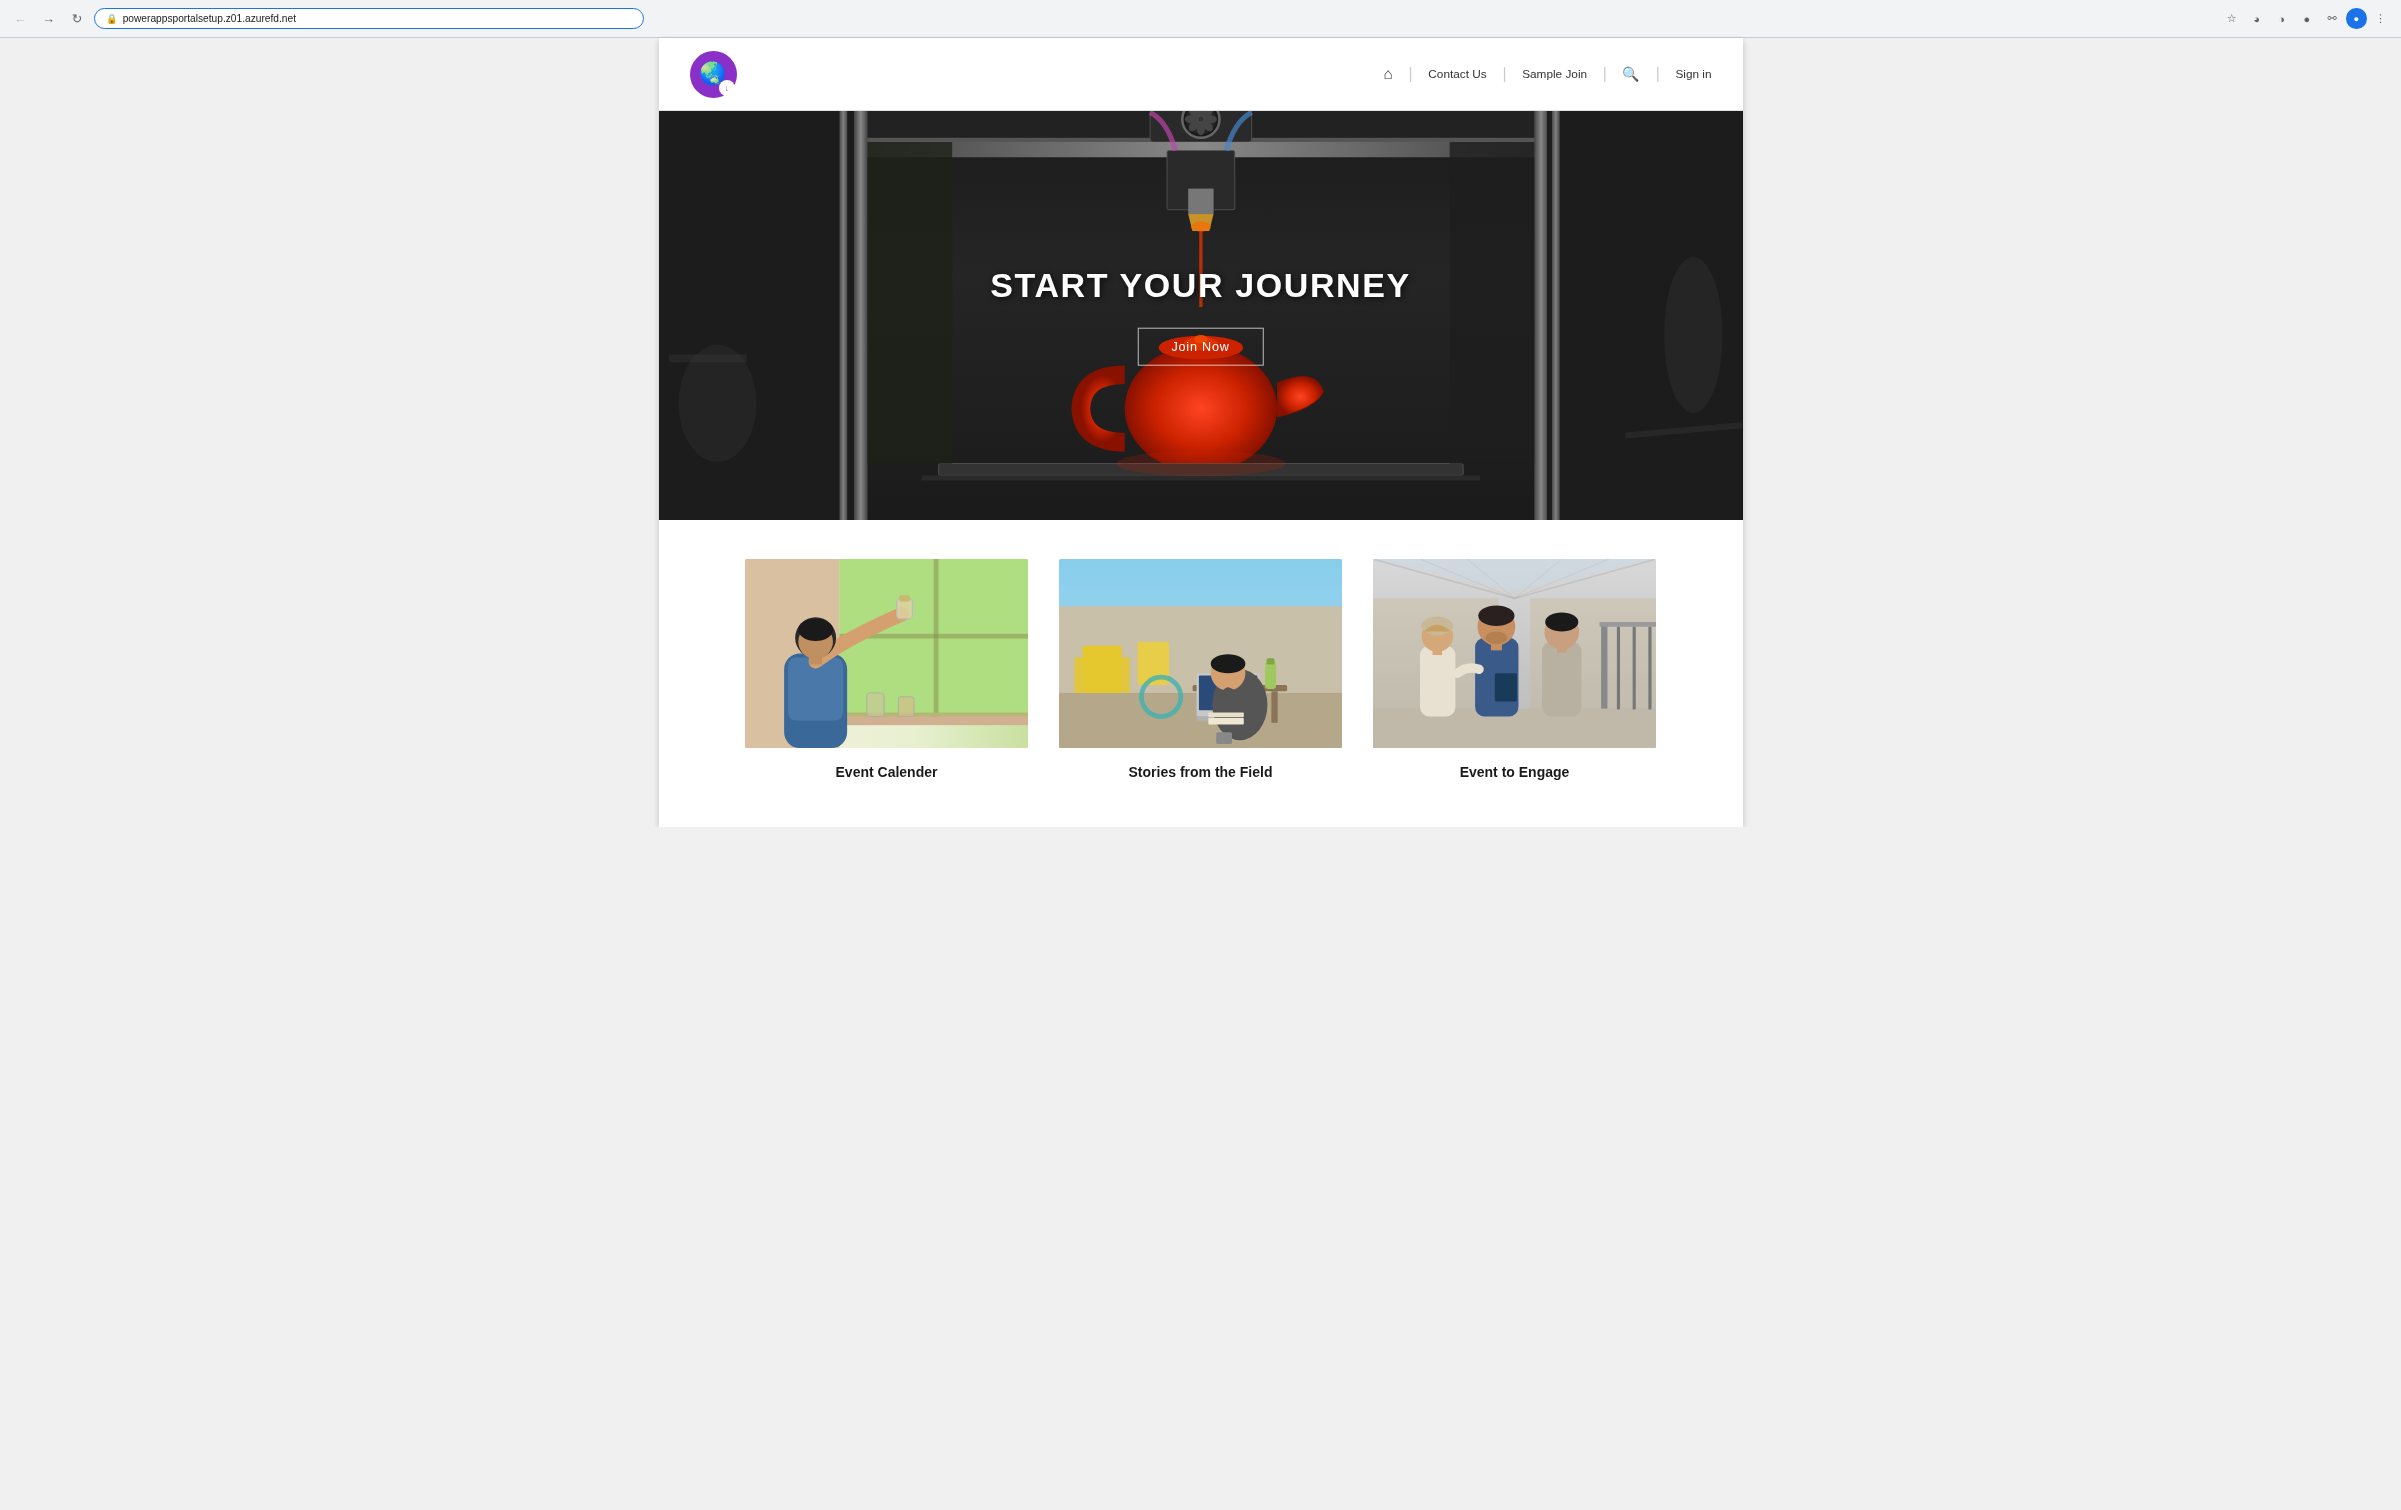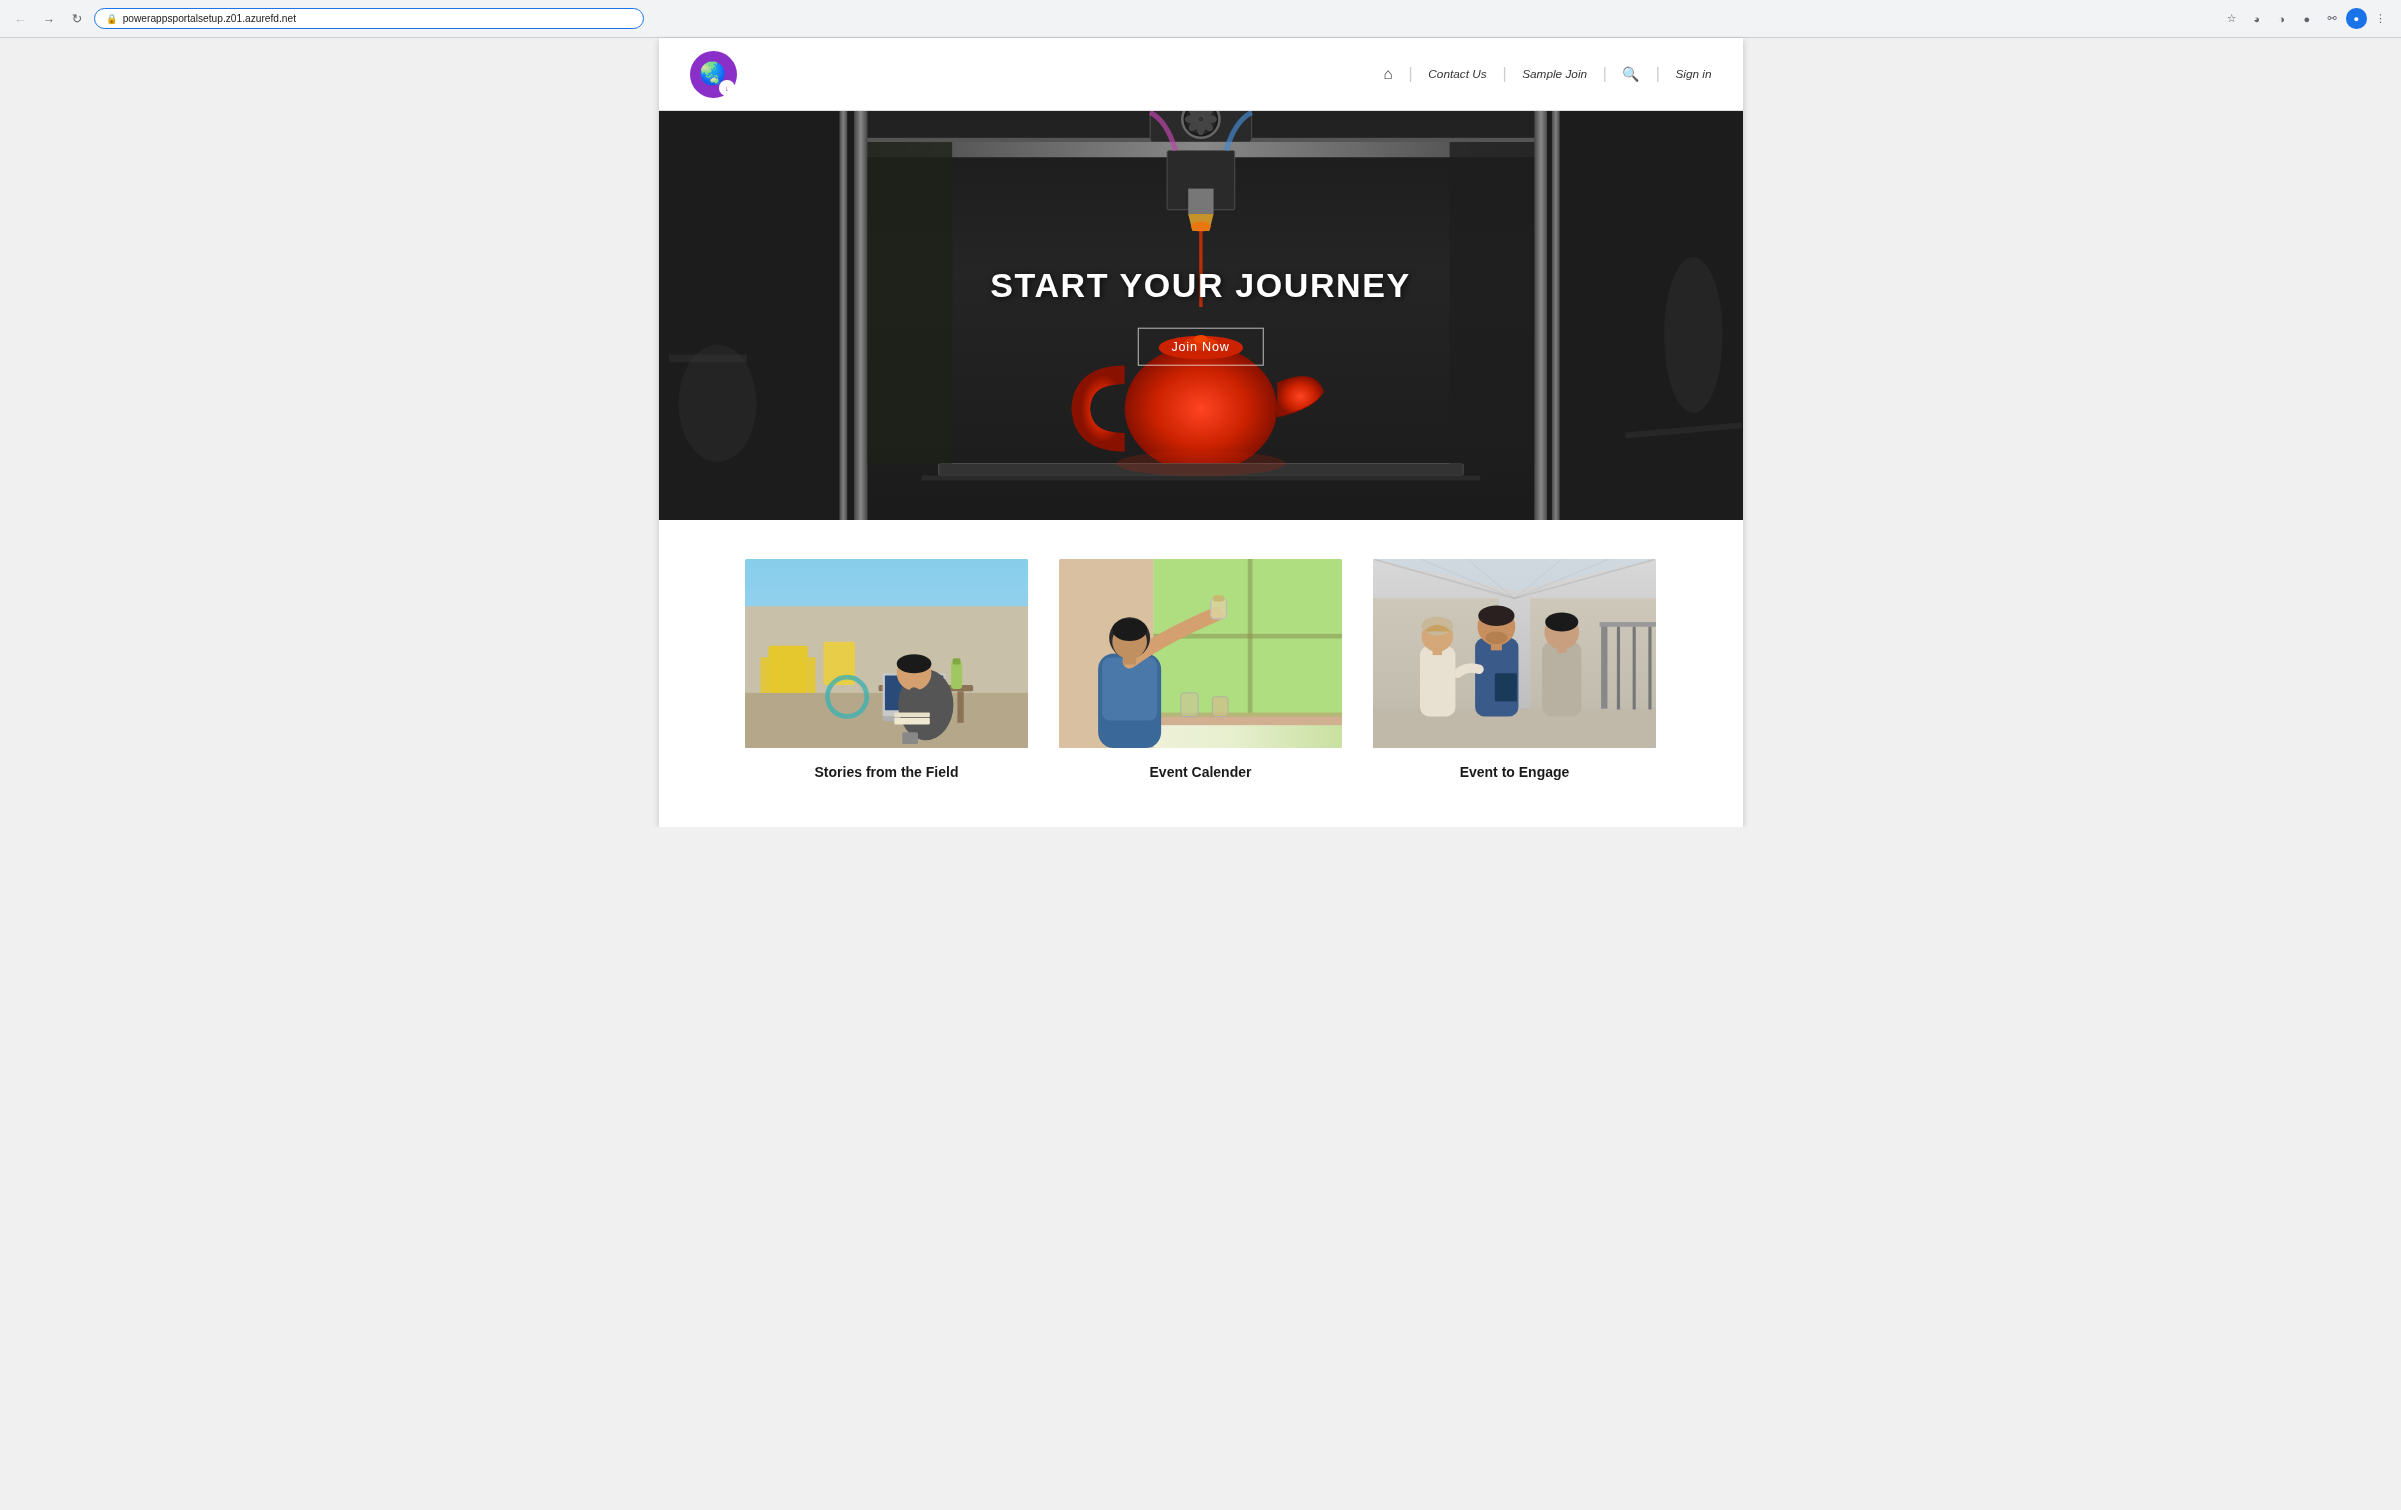--- a/index.html
+++ b/index.html
@@ -117,21 +117,20 @@
     }
     .nav-divider {
       color: #ccc;
       font-size: 15.7px;
     }
     .nav-link {
       font-size: 11.8px;
       color: #333;
       text-decoration: none;
       cursor: pointer;
-      font-style: italic;
     }
     .nav-search-icon {
       font-size: 14px;
       color: #333;
       cursor: pointer;
     }
     .nav-signin {
       font-size: 11.8px;
       color: #333;
       cursor: pointer;
@@ -408,20 +407,67 @@
       <button class="hero-join-btn">Join Now</button>
     </div>
   </section>
 
   <section class="cards-section">
 
     <div class="card">
       <div class="card-image">
         <svg width="100%" height="100%" viewBox="0 0 360 240" preserveAspectRatio="xMidYMid slice">
           <defs>
+            <linearGradient id="windowLight" x1="0" y1="0" x2="1" y2="0">
+              <stop offset="0%" stop-color="#f5f0e0"></stop>
+              <stop offset="60%" stop-color="#e8f0d0"></stop>
+              <stop offset="100%" stop-color="#c8e0a0"></stop>
+            </linearGradient>
+          </defs>
+
+          <rect width="360" height="240" fill="url(#windowLight)"></rect>
+
+          <rect x="120" y="0" width="240" height="200" fill="#c8e8a0"></rect>
+          <rect x="240" y="0" width="6" height="200" fill="#8b7355" opacity="0.5"></rect>
+          <rect x="120" y="95" width="240" height="6" fill="#8b7355" opacity="0.5"></rect>
+
+          <rect x="100" y="195" width="260" height="16" fill="#d0b090"></rect>
+
+          <rect x="120" y="0" width="240" height="200" fill="#78c838" opacity="0.3"></rect>
+
+          <rect x="0" y="0" width="120" height="240" fill="#d8c0a0"></rect>
+
+          <rect x="155" y="170" width="22" height="30" rx="4" fill="rgba(200,200,150,0.7)" stroke="#aaa" stroke-width="1"></rect>
+          <rect x="195" y="175" width="20" height="25" rx="3" fill="rgba(210,190,140,0.7)" stroke="#aaa" stroke-width="1"></rect>
+
+          <rect x="50" y="120" width="80" height="120" rx="20" fill="#3a6898"></rect>
+
+          <rect x="55" y="125" width="70" height="80" rx="10" fill="#4a78a8"></rect>
+
+          <path d="M90,130 Q130,100 200,70" stroke="#d4a070" stroke-width="18" fill="none" stroke-linecap="round"></path>
+
+          <rect x="193" y="50" width="20" height="26" rx="5" fill="rgba(220,210,160,0.85)" stroke="#bbb" stroke-width="1.5"></rect>
+          <rect x="196" y="46" width="14" height="8" rx="3" fill="#c8b870"></rect>
+
+          <circle cx="90" cy="100" r="26" fill="#2a2a2a"></circle>
+
+          <circle cx="90" cy="105" r="22" fill="#c09060"></circle>
+
+          <ellipse cx="90" cy="90" rx="22" ry="14" fill="#1a1a1a"></ellipse>
+
+          <rect x="82" y="122" width="16" height="12" fill="#c09060"></rect>
+        </svg>
+      </div>
+      <p class="card-title">Event Calender</p>
+    </div>
+
+    <div class="card">
+      <div class="card-image">
+        <svg width="100%" height="100%" viewBox="0 0 360 240" preserveAspectRatio="xMidYMid slice">
+          <defs>
             <linearGradient id="skyGrad" x1="0" y1="0" x2="0" y2="1">
               <stop offset="0%" stop-color="#87ceeb"></stop>
               <stop offset="100%" stop-color="#b0d8f5"></stop>
             </linearGradient>
           </defs>
 
           <rect width="360" height="240" fill="url(#skyGrad)"></rect>
 
           <rect x="0" y="60" width="360" height="180" fill="#c8c0a8"></rect>
 
@@ -453,67 +499,20 @@
 
           <path d="M215,170 Q230,175 245,195" stroke="#555" stroke-width="14" fill="none" stroke-linecap="round"></path>
 
           <rect x="200" y="220" width="20" height="15" fill="#888" rx="2"></rect>
 
           <rect x="190" y="202" width="45" height="8" rx="1" fill="#f0e8d0"></rect>
           <rect x="190" y="195" width="45" height="6" rx="1" fill="#e8e0c8"></rect>
         </svg>
       </div>
       <p class="card-title">Stories from the Field</p>
-    </div>
-
-    <div class="card">
-      <div class="card-image">
-        <svg width="100%" height="100%" viewBox="0 0 360 240" preserveAspectRatio="xMidYMid slice">
-          <defs>
-            <linearGradient id="windowLight" x1="0" y1="0" x2="1" y2="0">
-              <stop offset="0%" stop-color="#f5f0e0"></stop>
-              <stop offset="60%" stop-color="#e8f0d0"></stop>
-              <stop offset="100%" stop-color="#c8e0a0"></stop>
-            </linearGradient>
-          </defs>
-
-          <rect width="360" height="240" fill="url(#windowLight)"></rect>
-
-          <rect x="120" y="0" width="240" height="200" fill="#c8e8a0"></rect>
-          <rect x="240" y="0" width="6" height="200" fill="#8b7355" opacity="0.5"></rect>
-          <rect x="120" y="95" width="240" height="6" fill="#8b7355" opacity="0.5"></rect>
-
-          <rect x="100" y="195" width="260" height="16" fill="#d0b090"></rect>
-
-          <rect x="120" y="0" width="240" height="200" fill="#78c838" opacity="0.3"></rect>
-
-          <rect x="0" y="0" width="120" height="240" fill="#d8c0a0"></rect>
-
-          <rect x="155" y="170" width="22" height="30" rx="4" fill="rgba(200,200,150,0.7)" stroke="#aaa" stroke-width="1"></rect>
-          <rect x="195" y="175" width="20" height="25" rx="3" fill="rgba(210,190,140,0.7)" stroke="#aaa" stroke-width="1"></rect>
-
-          <rect x="50" y="120" width="80" height="120" rx="20" fill="#3a6898"></rect>
-
-          <rect x="55" y="125" width="70" height="80" rx="10" fill="#4a78a8"></rect>
-
-          <path d="M90,130 Q130,100 200,70" stroke="#d4a070" stroke-width="18" fill="none" stroke-linecap="round"></path>
-
-          <rect x="193" y="50" width="20" height="26" rx="5" fill="rgba(220,210,160,0.85)" stroke="#bbb" stroke-width="1.5"></rect>
-          <rect x="196" y="46" width="14" height="8" rx="3" fill="#c8b870"></rect>
-
-          <circle cx="90" cy="100" r="26" fill="#2a2a2a"></circle>
-
-          <circle cx="90" cy="105" r="22" fill="#c09060"></circle>
-
-          <ellipse cx="90" cy="90" rx="22" ry="14" fill="#1a1a1a"></ellipse>
-
-          <rect x="82" y="122" width="16" height="12" fill="#c09060"></rect>
-        </svg>
-      </div>
-      <p class="card-title">Event Calender</p>
     </div>
 
     <div class="card">
       <div class="card-image">
         <svg width="100%" height="100%" viewBox="0 0 360 240" preserveAspectRatio="xMidYMid slice">
           <defs>
             <linearGradient id="corridorGrad" x1="0" y1="0" x2="0" y2="1">
               <stop offset="0%" stop-color="#d8d8d8"></stop>
               <stop offset="100%" stop-color="#b8b8b8"></stop>
             </linearGradient>

